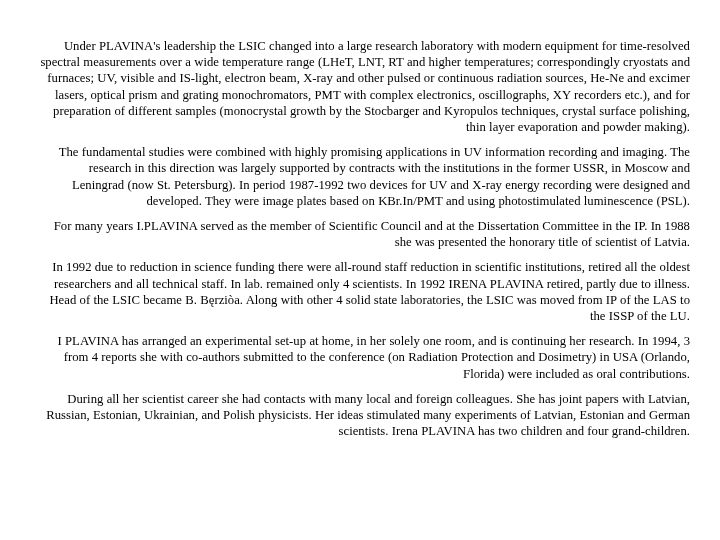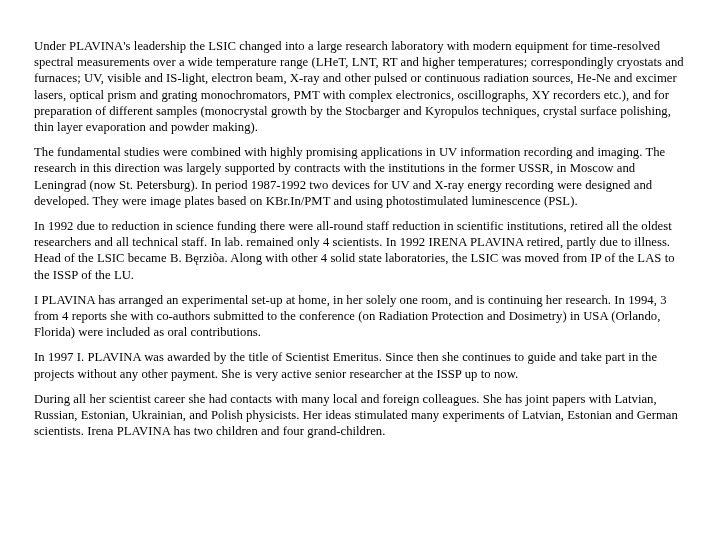--- a/index.html
+++ b/index.html
@@ -25,35 +25,35 @@
   #body-text {
     position: absolute;
     left: 34px;
     top: 38px;
     width: 656px;
     box-sizing: border-box;
   }
   .para {
     font-size: 12.7px;
     line-height: 16.2px;
-    text-align: left;
+    text-align: right;
     margin: 0 0 9px 0;
     letter-spacing: 0.02px;
     word-spacing: 0.1px;
     -webkit-font-smoothing: none;
   }
   .para:last-child {
     margin-bottom: 8px;
   }
 </style>
 </head>
 <body>
 
 <div id="slide">
   <div id="body-text">
     <p class="para">Under PLAVINA's leadership the LSIC changed into a large research laboratory with modern equipment for time-resolved spectral measurements over a wide temperature range (LHeT, LNT, RT and higher temperatures; correspondingly cryostats and furnaces; UV, visible and IS-light, electron beam, X-ray and other  pulsed or continuous radiation sources, He-Ne and excimer lasers, optical prism and grating monochromators, PMT with complex electronics, oscillographs, XY recorders etc.), and for preparation of different samples (monocrystal growth  by the Stocbarger and Kyropulos techniques,  crystal surface polishing, thin layer evaporation and powder making).</p>
     <p class="para">The fundamental studies were combined with highly promising applications in UV information recording and imaging. The research in this direction was largely supported by contracts with the institutions in the former USSR, in Moscow and Leningrad (now St. Petersburg). In period 1987-1992 two devices for UV and X-ray energy recording were designed and developed. They were image plates based on KBr.In/PMT and using photostimulated luminescence (PSL).</p>
+    <p class="para">For many years I.PLAVINA served as the member of Scientific Council and at the  Dissertation Committee in the IP. In 1988 she was presented the honorary title of scientist of Latvia.</p>
     <p class="para">In 1992 due to reduction in science funding there were all-round staff reduction in scientific institutions, retired all the oldest researchers and all technical staff. In lab. remained only 4 scientists. In 1992 IRENA PLAVINA retired, partly due to illness. Head of the LSIC became B. Bęrziòa. Along with other 4 solid state laboratories, the LSIC was moved from IP of the LAS to the ISSP of the LU.</p>
     <p class="para">I PLAVINA has arranged an experimental set-up at home, in her solely one room, and is continuing her research. In 1994, 3 from 4 reports she with co-authors submitted to the conference (on Radiation Protection and Dosimetry) in USA (Orlando, Florida) were included as oral contributions.</p>
-    <p class="para">In 1997 I. PLAVINA was awarded by the title of Scientist Emeritus. Since then she continues to guide and take part in the projects without any other payment. She is very active senior researcher at the ISSP up to now.</p>
     <p class="para">During all her scientist career she had contacts with many local and foreign colleagues. She has joint papers with Latvian, Russian, Estonian, Ukrainian, and Polish physicists. Her ideas stimulated many experiments of Latvian, Estonian and German scientists. Irena PLAVINA has two children and four grand-children.</p>
   </div>
 </div>
 
 </body></html>

